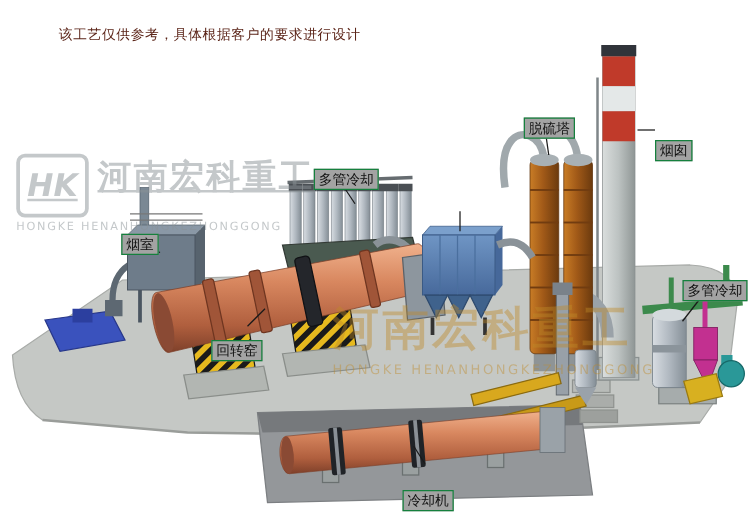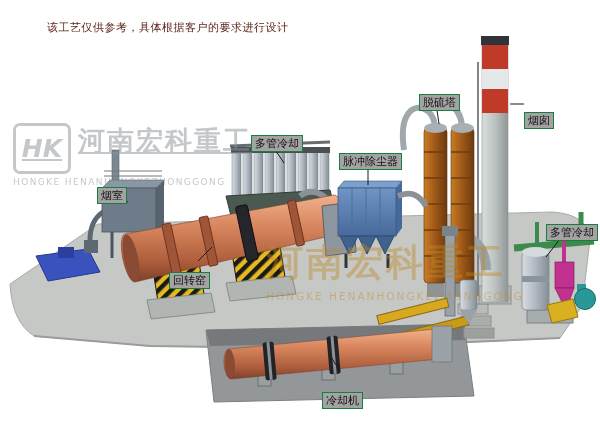--- a/index.html
+++ b/index.html
@@ -258,20 +258,19 @@
 
   <div class="wm-center">
     <div class="cn">河南宏科重工</div>
     <div class="en">HONGKE HENANHONGKEZHONGGONG</div>
   </div>
 
   <div class="disclaimer">该工艺仅供参考，具体根据客户的要求进行设计</div>
 
   <div class="lbl" style="left:97px;top:187px">烟室</div>
   <div class="lbl" style="left:251px;top:135px">多管冷却</div>
-  <div class="lbl" style="left:339px;top:153px">脉冲除尘器</div>
   <div class="lbl" style="left:419px;top:94px">脱硫塔</div>
   <div class="lbl" style="left:524px;top:112px">烟囱</div>
   <div class="lbl" style="left:546px;top:224px">多管冷却</div>
   <div class="lbl" style="left:169px;top:272px">回转窑</div>
   <div class="lbl" style="left:322px;top:392px">冷却机</div>
 
 </div>
 
 </body></html>

